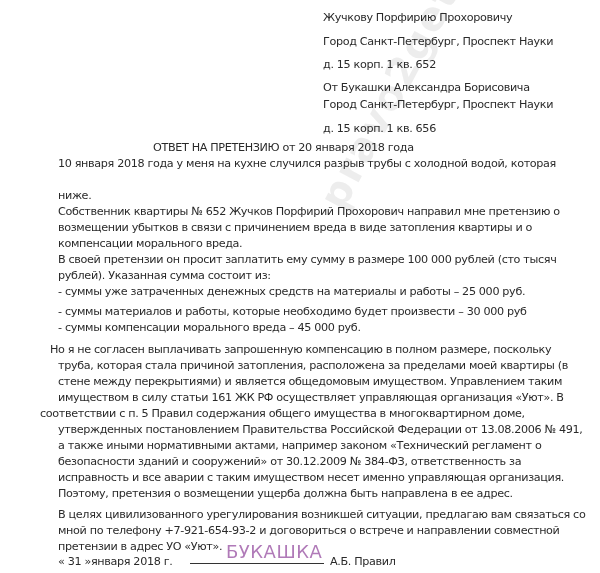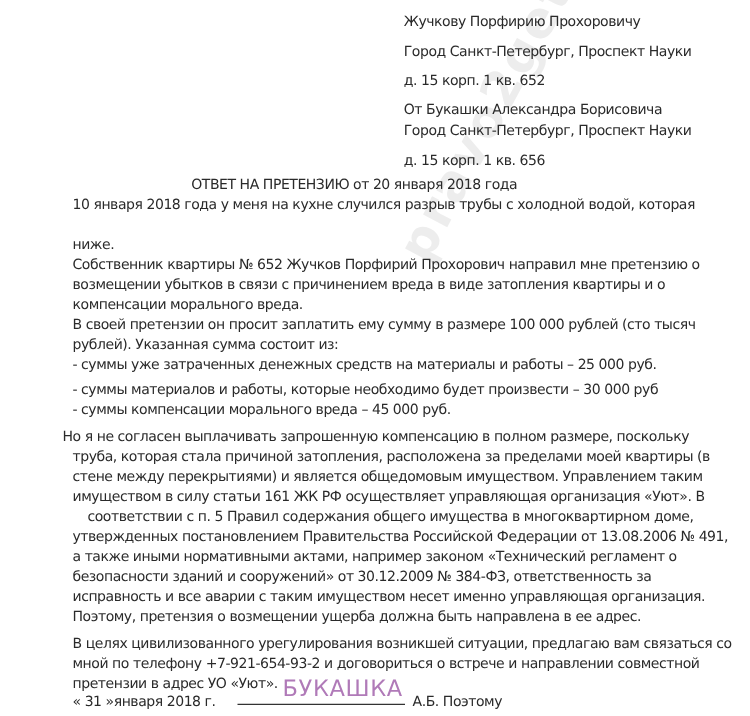--- a/index.html
+++ b/index.html
@@ -35,28 +35,28 @@
   <div class="line" style="left:58px;top:253px;">В своей претензии он просит заплатить ему сумму в размере 100 000 рублей (сто тысяч</div>
   <div class="line" style="left:58px;top:269px;">рублей). Указанная сумма состоит из:</div>
   <div class="line" style="left:58px;top:285px;">- суммы уже затраченных денежных средств на материалы и работы – 25 000 руб.</div>
   <div class="line" style="left:58px;top:305px;">- суммы материалов и работы, которые необходимо будет произвести – 30 000 руб</div>
   <div class="line" style="left:58px;top:321px;">- суммы компенсации морального вреда – 45 000 руб.</div>
 
   <div class="line" style="left:50px;top:343px;">Но я не согласен выплачивать запрошенную компенсацию в полном размере, поскольку</div>
   <div class="line" style="left:58px;top:359px;">труба, которая стала причиной затопления, расположена за пределами моей квартиры (в</div>
   <div class="line" style="left:58px;top:375px;">стене между перекрытиями) и является общедомовым имуществом. Управлением таким</div>
   <div class="line" style="left:58px;top:391px;">имуществом в силу статьи 161 ЖК РФ осуществляет управляющая организация «Уют». В</div>
-  <div class="line" style="left:70px;top:407px;">соответствии с п. 5 Правил содержания общего имущества в многоквартирном доме,</div>
+  <div class="line" style="left:40px;top:407px;">соответствии с п. 5 Правил содержания общего имущества в многоквартирном доме,</div>
   <div class="line" style="left:58px;top:423px;">утвержденных постановлением Правительства Российской Федерации от 13.08.2006 № 491,</div>
   <div class="line" style="left:58px;top:439px;">а также иными нормативными актами, например законом «Технический регламент о</div>
   <div class="line" style="left:58px;top:455px;">безопасности зданий и сооружений» от 30.12.2009 № 384-ФЗ, ответственность за</div>
   <div class="line" style="left:58px;top:471px;">исправность и все аварии с таким имуществом несет именно управляющая организация.</div>
   <div class="line" style="left:58px;top:487px;">Поэтому, претензия о возмещении ущерба должна быть направлена в ее адрес.</div>
 
   <div class="line" style="left:58px;top:508px;">В целях цивилизованного урегулирования возникшей ситуации, предлагаю вам связаться со</div>
   <div class="line" style="left:58px;top:524px;">мной по телефону +7-921-654-93-2 и договориться о встрече и направлении совместной</div>
   <div class="line" style="left:58px;top:540px;">претензии в адрес УО «Уют».</div>
 
   <div class="line" style="left:58px;top:555px;">« 31 »января 2018 г.</div>
   <div class="signature">БУКАШКА</div>
   <div class="sig-line"></div>
-  <div class="line" style="left:330px;top:555px;">А.Б. Поэтому</div>
+  <div class="line" style="left:330px;top:555px;">А.Б. Правил</div>
 </div>
 
 </body></html>

